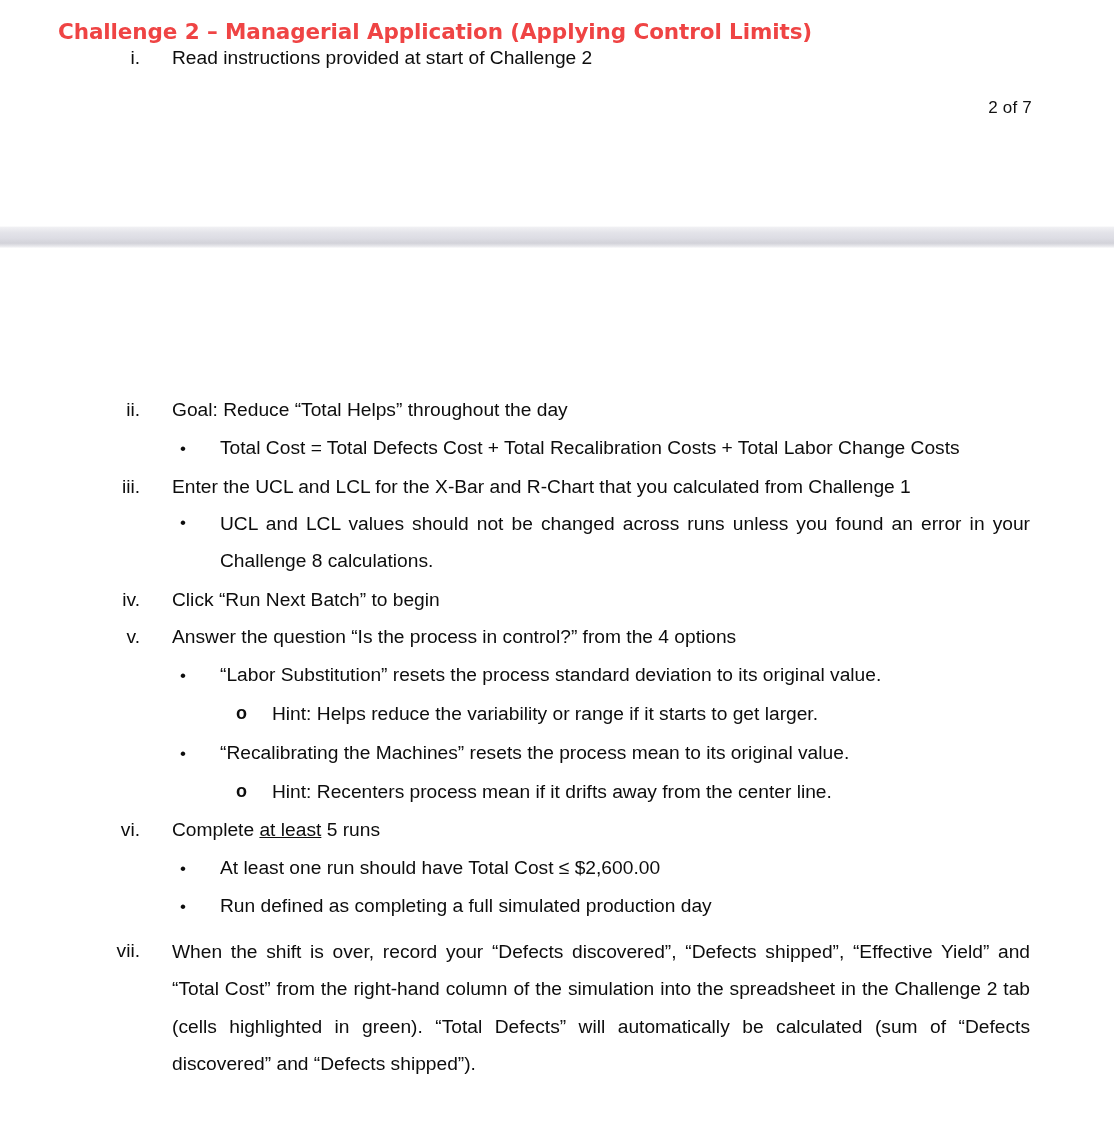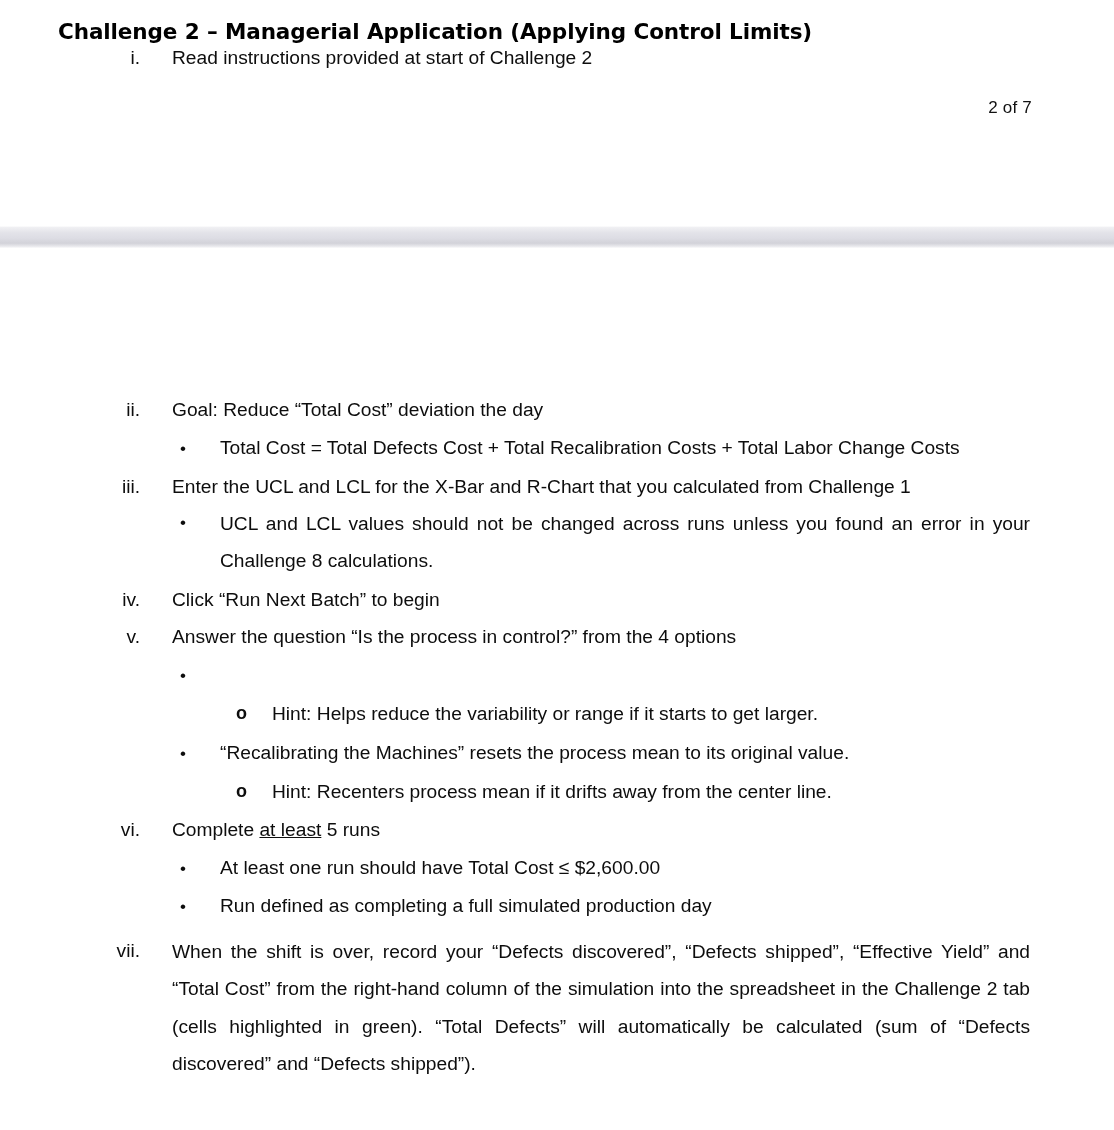--- a/index.html
+++ b/index.html
@@ -19,21 +19,21 @@
 
   
   .doc-title {
     position: absolute;
     left: 58px;
     top: 5px;
     font-family: "DejaVu Sans", sans-serif;
     font-size: 21.5px;
     font-weight: bold;
     letter-spacing: -0.1px;
-    color: #000000;
+    color: #ef4444;
     white-space: nowrap;
   }
 
   
   .page-indicator {
     position: absolute;
     right: 82px;
     top: 98px;
     font-family: "Liberation Sans", sans-serif;
     font-size: 17px;
@@ -148,21 +148,21 @@
   <div class="abs" style="top:48px;">
     <div class="row lvl1">
       <span class="marker">i.</span>
       <span class="txt">Read instructions provided at start of Challenge 2</span>
     </div>
   </div>
 
   <div class="abs" style="top:400px;">
     <div class="row lvl1">
       <span class="marker">ii.</span>
-      <span class="txt">Goal: Reduce “Total Cost” deviation the day</span>
+      <span class="txt">Goal: Reduce “Total Helps” throughout the day</span>
     </div>
   </div>
 
   <div class="abs" style="top:438px;">
     <div class="row lvl2">
       <span class="marker">•</span>
       <span class="txt">Total Cost = Total Defects Cost + Total Recalibration Costs + Total Labor Change Costs</span>
     </div>
   </div>
 
@@ -190,20 +190,21 @@
   <div class="abs" style="top:627px;">
     <div class="row lvl1">
       <span class="marker">v.</span>
       <span class="txt">Answer the question “Is the process in control?” from the 4 options</span>
     </div>
   </div>
 
   <div class="abs" style="top:665px;">
     <div class="row lvl2">
       <span class="marker">•</span>
+      <span class="txt">“Labor Substitution” resets the process standard deviation to its original value.</span>
     </div>
   </div>
 
   <div class="abs" style="top:704px;">
     <div class="row lvl3">
       <span class="marker">o</span>
       <span class="txt">Hint: Helps reduce the variability or range if it starts to get larger.</span>
     </div>
   </div>
 

